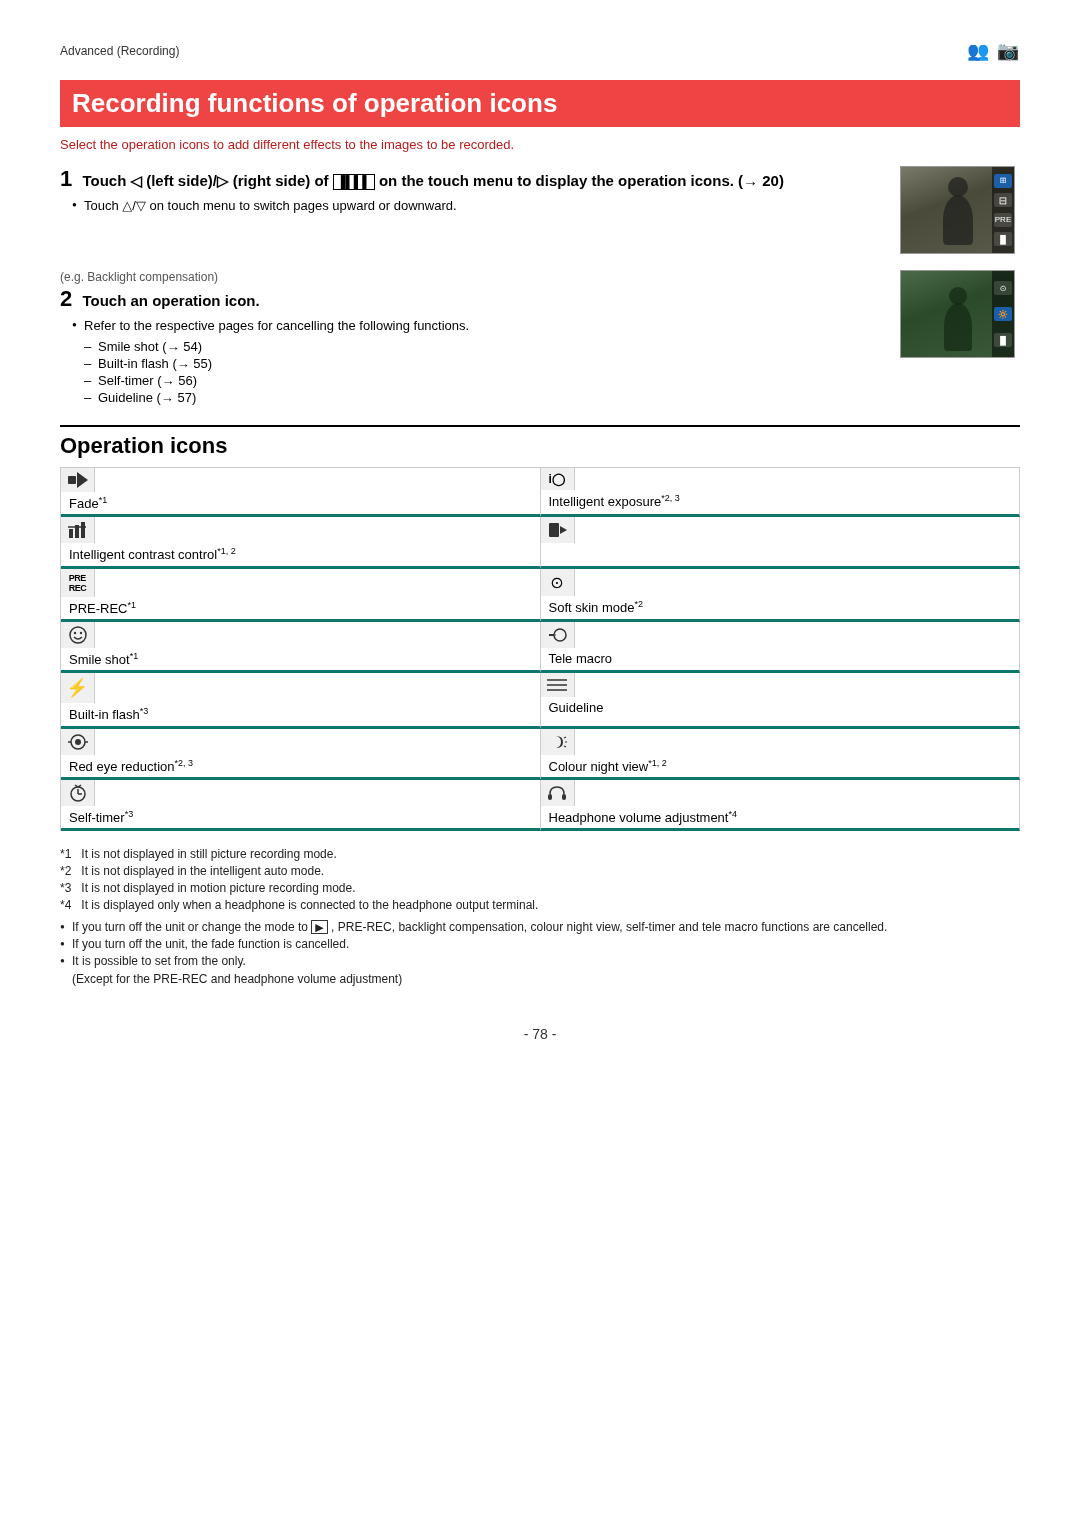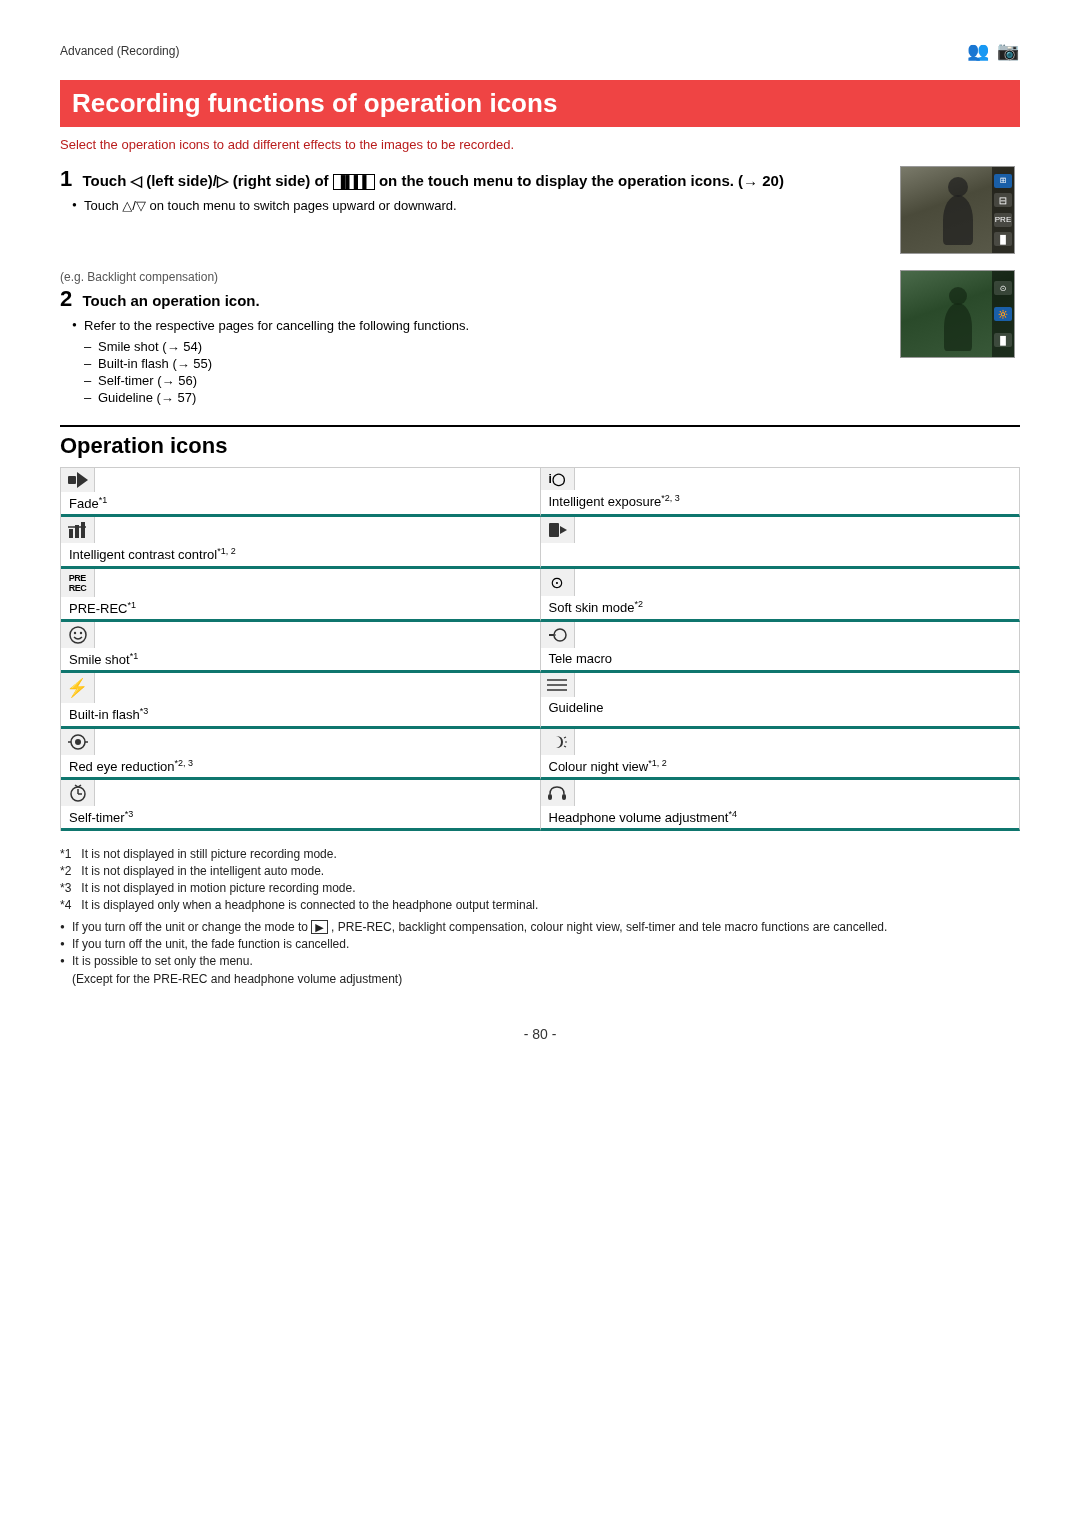--- a/index.html
+++ b/index.html
@@ -465,18 +465,18 @@
 
 <div class="footnotes-section" style="margin-top:16px;">
   <p>*1&nbsp;&nbsp;&nbsp;It is not displayed in still picture recording mode.</p>
   <p>*2&nbsp;&nbsp;&nbsp;It is not displayed in the intelligent auto mode.</p>
   <p>*3&nbsp;&nbsp;&nbsp;It is not displayed in motion picture recording mode.</p>
   <p>*4&nbsp;&nbsp;&nbsp;It is displayed only when a headphone is connected to the headphone output terminal.</p>
 
   <ul class="footnote-bullets" style="margin-top:8px;">
     <li>If you turn off the unit or change the mode to <span style="border:1px solid #333; padding:0 3px; font-size:11px;">▶</span> , PRE-REC, backlight compensation, colour night view, self-timer and tele macro functions are cancelled.</li>
     <li>If you turn off the unit, the fade function is cancelled.</li>
-    <li>It is possible to set only the menu.</li>
+    <li>It is possible to set from the only.</li>
   </ul>
   <p style="margin-left:12px;">(Except for the PRE-REC and headphone volume adjustment)</p>
 </div>
 
-<div class="page-number">- 80 -</div>
+<div class="page-number">- 78 -</div>
 
 </body></html>

